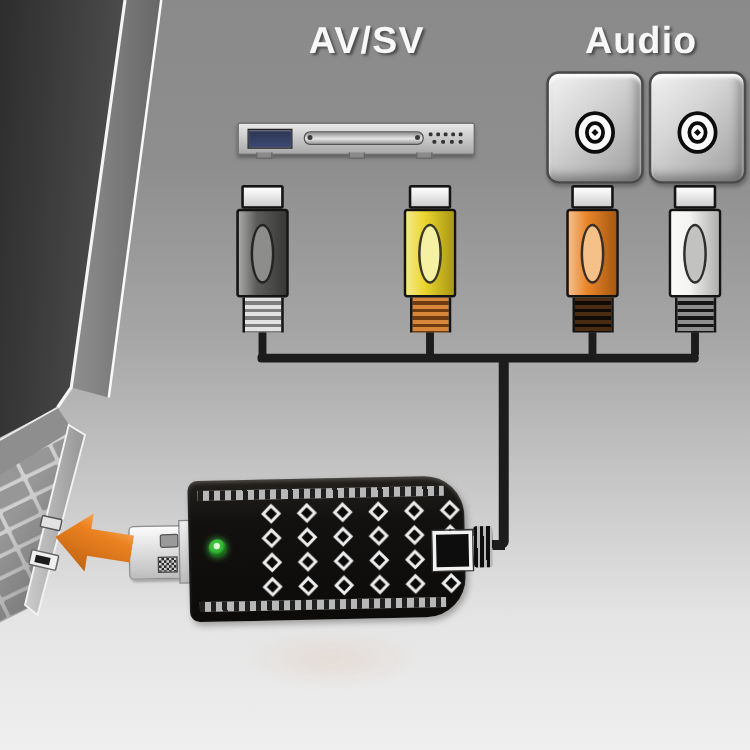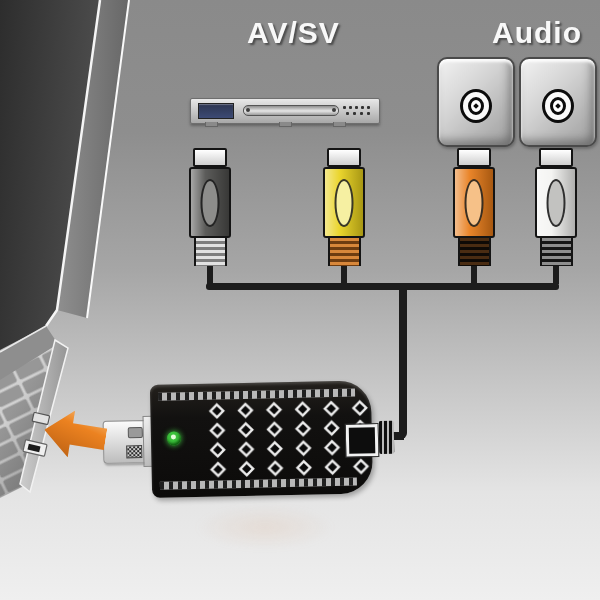--- a/index.html
+++ b/index.html
@@ -5,21 +5,21 @@
   html,body{margin:0;padding:0;}
   body{width:600px;height:600px;position:relative;overflow:hidden;
        font-family:"Liberation Sans", sans-serif;
        background:linear-gradient(180deg,#8a8a8a 0%,#8e8e8e 22%,#a6a6a6 45%,#c8c8c8 65%,#e4e4e4 82%,#efefef 100%);}
   .abs{position:absolute;}
 
   
   .big-label{position:absolute;color:#f8f8f8;font-weight:bold;font-size:30px;letter-spacing:1px;
              text-shadow:2px 2px 2px rgba(45,45,45,.65);}
   #lbl-avsv{left:247px;top:16px;}
-  #lbl-audio{left:468px;top:16px;margin-left:24px;}
+  #lbl-audio{left:468px;top:16px;}
 
   
   .dvd{left:190px;top:98px;width:188px;height:24px;border:1px solid #6e6e6e;border-radius:2px;
        background:linear-gradient(180deg,#e8e8e8,#c2c2c2 60%,#a8a8a8);
        box-shadow:0 2px 3px rgba(0,0,0,.3);}
   .dvd-display{left:7px;top:4px;width:34px;height:14px;background:linear-gradient(180deg,#2c3450,#3c4a74);
        border:1px solid #222;box-shadow:inset 0 1px 1px rgba(255,255,255,.3);}
   .dvd-tray{left:52px;top:6px;width:94px;height:9px;border:1px solid #555;border-radius:5px;
        background:linear-gradient(180deg,#8f8f8f,#e6e6e6 55%,#9c9c9c);}
   .dvd-tray::before,.dvd-tray::after{content:"";position:absolute;top:2px;width:4px;height:4px;border-radius:50%;background:#3c3c3c;}

